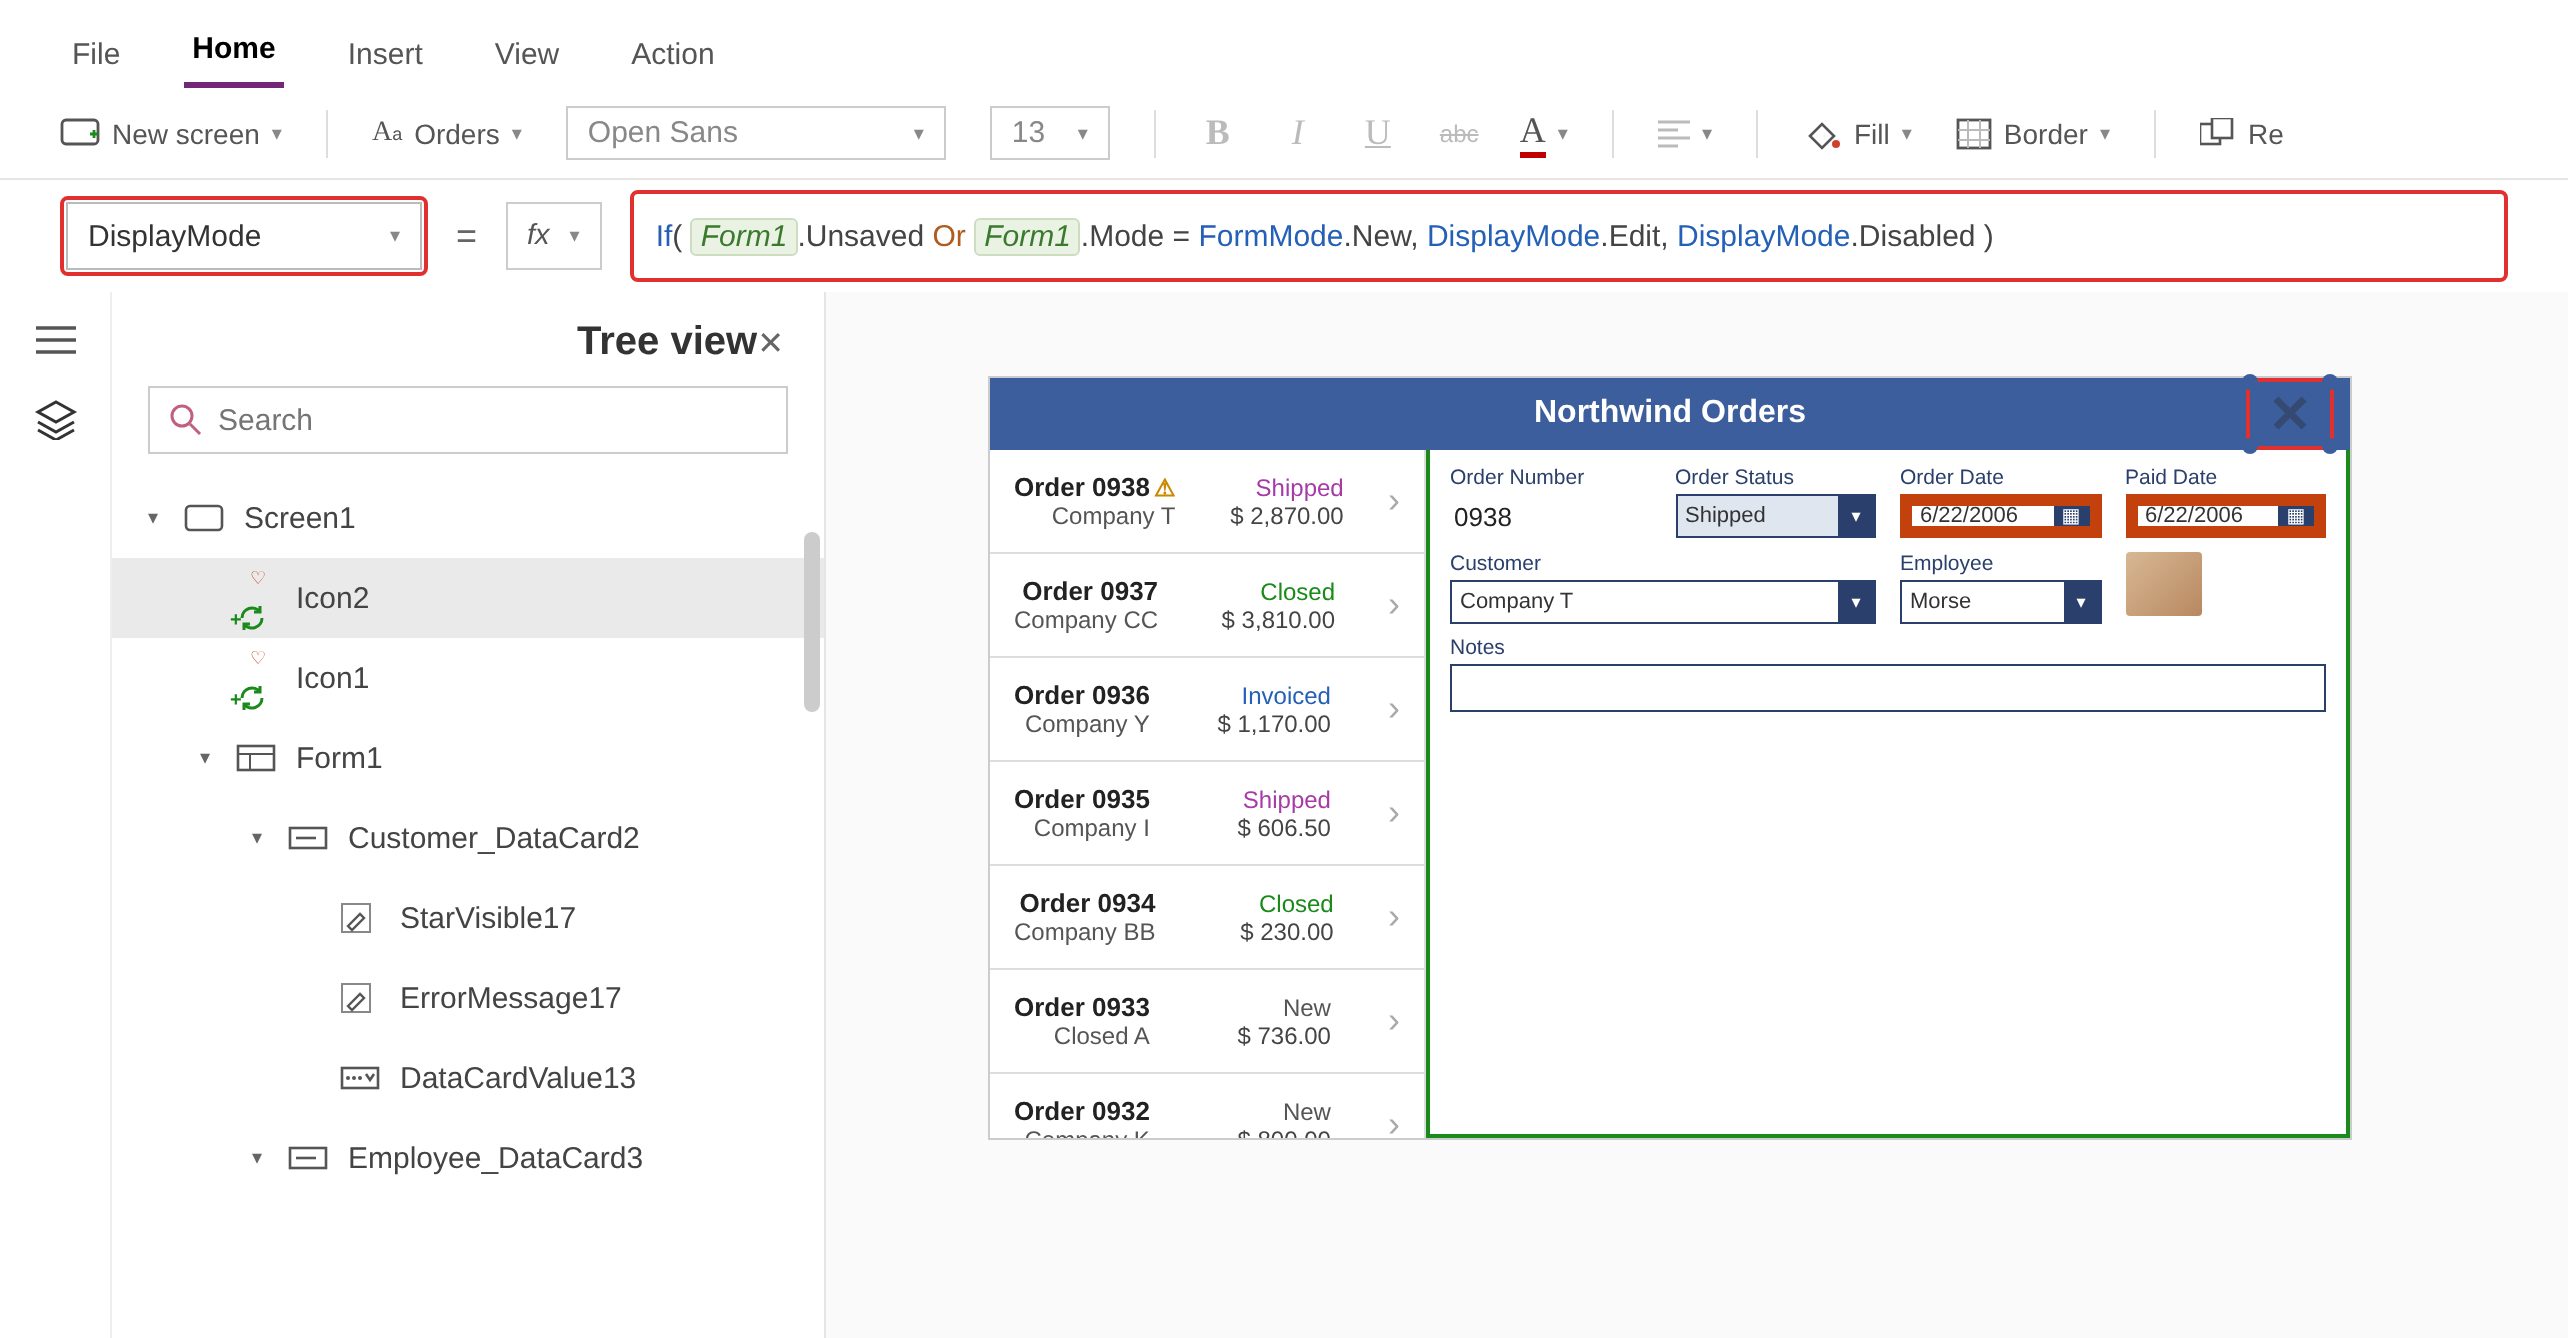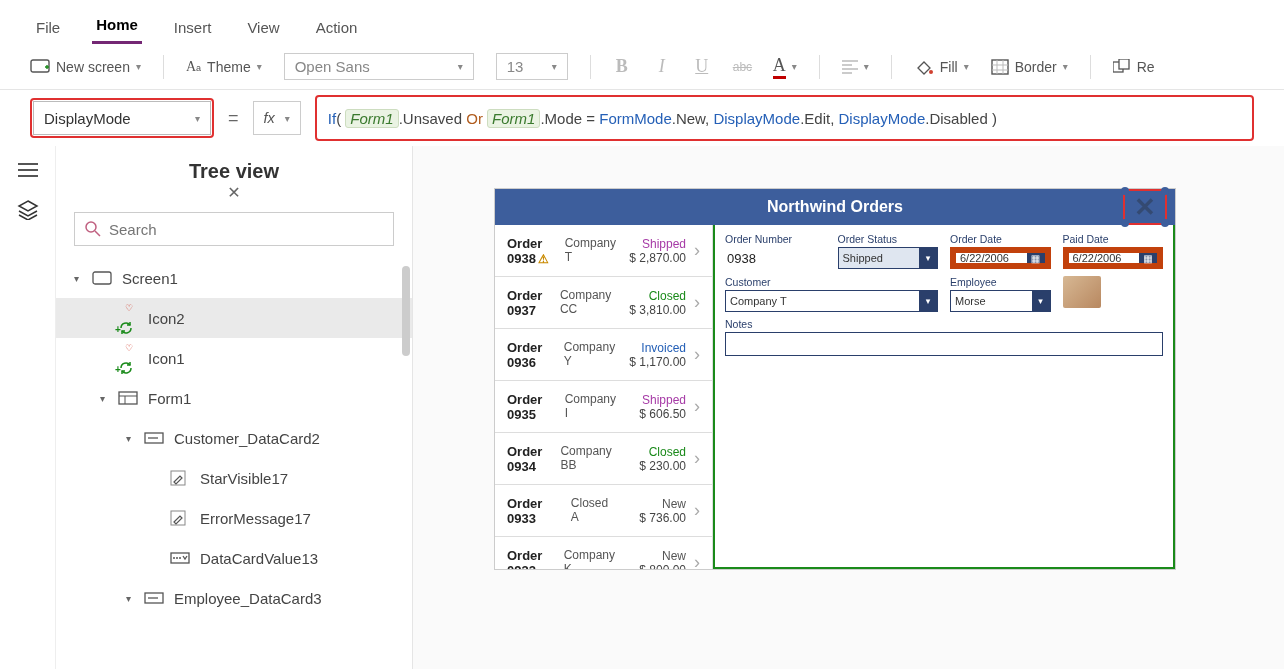--- a/index.html
+++ b/index.html
@@ -9,21 +9,21 @@
   .menu { height: 44px; display: flex; align-items: flex-end; padding: 0 32px; gap: 28px; font-size: 15px; color: #555; }
   .menu-item { padding: 6px 4px 8px; cursor: pointer; }
   .menu-item.active { color: #000; font-weight: 600; border-bottom: 3px solid #742774; }
 
   
   .ribbon { height: 46px; display: flex; align-items: center; padding: 0 30px; gap: 22px; color: #555; font-size: 14px; border-bottom: 1px solid #e5e5e5; }
   .rib-btn { display: flex; align-items: center; gap: 6px; cursor: pointer; }
   .rib-sep { width: 1px; height: 24px; background: #ddd; }
   .font-box, .size-box { border: 1px solid #ccc; color: #888; font-size: 15px; padding: 4px 10px; display: flex; align-items: center; justify-content: space-between; }
   .font-box { width: 190px; }
-  .size-box { width: 72px; }
+  .size-box { width: 60px; }
   .ico { width: 18px; text-align: center; }
   .chev { font-size: 10px; color: #888; }
   .rib-gray { color: #bbb; }
 
   
   .fbar { height: 56px; display: flex; align-items: center; padding: 6px 30px; gap: 14px; }
   .prop-dd { width: 178px; height: 34px; border: 1px solid #bbb; display: flex; align-items: center; justify-content: space-between; padding: 0 10px; font-size: 15px; }
   .red-box { border: 2px solid #e03030; border-radius: 4px; padding: 1px; }
   .eq { font-size: 18px; color: #666; }
   .fx-box { height: 34px; border: 1px solid #ccc; display: flex; align-items: center; padding: 0 10px; font-family: Consolas, monospace; font-size: 14.5px; gap: 6px; }
@@ -34,21 +34,21 @@
   .tok-enum { color: #2560b7; }
   .tok-op  { color: #b05c1e; }
   .tok-plain { color: #444; }
 
   
   .body { display: flex; height: calc(669px - 44px - 46px - 56px); }
   .rail { width: 56px; border-right: 1px solid #eee; display: flex; flex-direction: column; align-items: center; gap: 22px; padding-top: 16px; color: #555; }
 
   
   .tree { width: 357px; border-right: 1px solid #e5e5e5; display: flex; flex-direction: column; position: relative; }
-  .tree-head { font-size: 20px; font-weight: 600; color: #333; padding: 14px 20px 10px; display: flex; justify-content: flex-start; align-items: center; flex-direction: column; }
+  .tree-head { font-size: 20px; font-weight: 600; color: #333; padding: 14px 20px 10px; display: flex; justify-content: flex-end; align-items: center; }
   .close-x { font-size: 16px; color: #666; cursor: pointer; font-weight: 400; }
   .search { margin: 0 18px 12px; height: 34px; border: 1px solid #ccc; display: flex; align-items: center; padding: 0 10px; color: #888; gap: 8px; }
   .search input { border: none; outline: none; font-size: 15px; color: #555; flex: 1; }
   .tree-scroll-track { position:absolute; right:2px; top:120px; width:8px; height:200px; background:transparent; }
   .tree-scroll-thumb { width:8px; height:90px; background:#ccc; border-radius:4px; }
   .tree-items { flex: 1; overflow: hidden; }
   .tree-row { display: flex; align-items: center; height: 40px; font-size: 15px; color: #444; cursor: pointer; gap: 8px; }
   .tree-row.sel { background: #eaeaea; }
   .indent0 { padding-left: 18px; }
   .indent1 { padding-left: 44px; }
@@ -64,21 +64,21 @@
   .app-title { height: 36px; background: #3d5e9c; color: #fff; display: flex; align-items: center; justify-content: center; font-weight: 600; font-size: 16px; position: relative; }
   .cancel-wrap { position: absolute; right: 8px; top: 0; height: 36px; width: 44px; display:flex; align-items:center; justify-content:center; }
   .cancel-ico { font-size: 26px; color: #344a72; }
   .cancel-wrap.red-box { border-radius: 6px; }
   .cancel-handles { position:absolute; inset:0; }
   .dot { position:absolute; width:8px; height:8px; background:#3d5e9c; border-radius:50%; }
 
   .app-body { display: flex; height: calc(100% - 36px); }
   .orders { width: 218px; overflow: hidden; border-right: 1px solid #ddd; }
   .order-row { height: 52px; border-bottom: 1px solid #ddd; display: flex; align-items: center; padding: 0 12px; justify-content: space-between; position: relative; }
-  .order-left { display: flex; flex-direction: row; }
+  .order-left { display: flex; flex-direction: column; align-items: flex-end; }
   .order-right { display: flex; flex-direction: column; align-items: flex-end; min-width: 70px; }
   .order-id { font-size: 13px; font-weight: 600; color: #222; }
   .order-co { font-size: 12px; color: #555; }
   .order-status { font-size: 12px; font-weight: 500; }
   .order-amt { font-size: 12px; color: #444; }
   .st-shipped { color: #a63aa6; }
   .st-closed  { color: #1a8a1a; }
   .st-invoiced{ color: #2560b7; }
   .st-new     { color: #555; }
   .chevr { color: #aaa; font-size: 18px; margin-left: 8px; }
@@ -118,21 +118,21 @@
           <rect x="1" y="1" width="18" height="12" rx="2" fill="none" stroke="#555" stroke-width="1.4"></rect>
           <path d="M15 8h4M17 6v4" stroke="#1a8a1a" stroke-width="1.4"></path>
         </svg>
     </span>
     <span>New screen</span>
     <span class="chev">▾</span>
   </div>
   <div class="rib-sep"></div>
   <div class="rib-btn">
     <span style="font-family:serif;">A<span style="font-size:9px;">a</span></span>
-    <span>Theme</span>
+    <span>Orders</span>
     <span class="chev">▾</span>
   </div>
   <div class="font-box">
     <span>Open Sans</span>
     <span class="chev">▾</span>
   </div>
   <div class="size-box">
     <span>13</span>
     <span class="chev">▾</span>
   </div>

